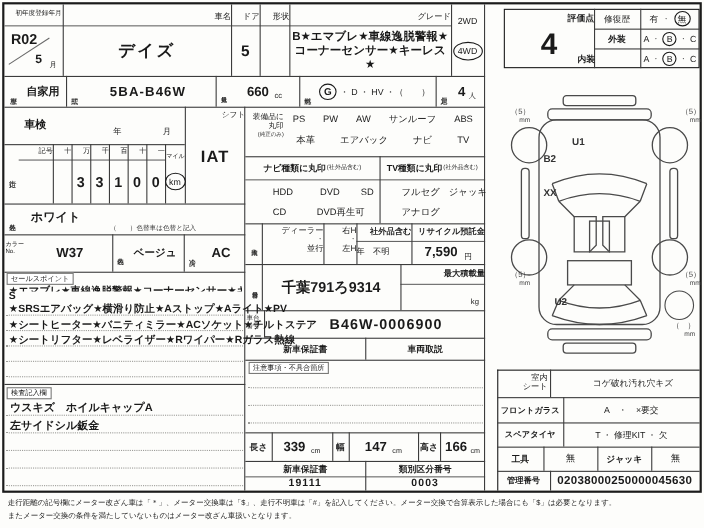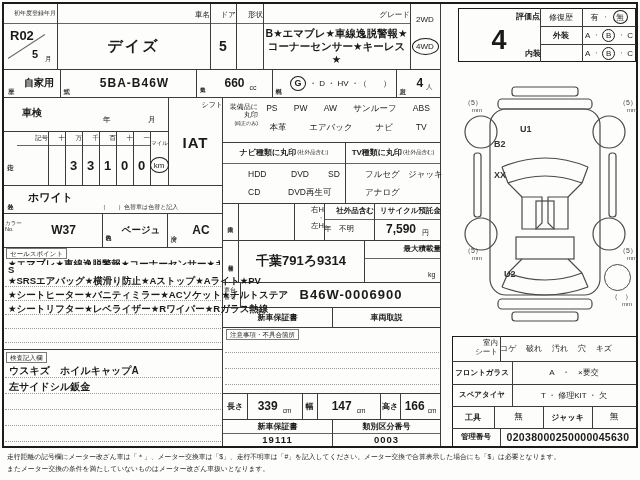--- a/index.html
+++ b/index.html
@@ -219,20 +219,25 @@
   <div class="a" style="left:248px;top:169px;font-size:8.5px">HDD</div>
   <div class="a" style="left:291px;top:169px;font-size:8.5px">DVD</div>
   <div class="a" style="left:328px;top:169px;font-size:8.5px">SD</div>
   <div class="a" style="left:248px;top:187px;font-size:8.5px">CD</div>
   <div class="a" style="left:288px;top:187px;font-size:8.5px">DVD再生可</div>
   <div class="a" style="left:365px;top:169px;font-size:8.5px">フルセグ</div>
   <div class="a" style="left:408px;top:169px;font-size:8.5px">ジャッキ</div>
   <div class="a" style="left:365px;top:187px;font-size:8.5px">アナログ</div>
 
   <div class="a vlab" style="left:223px;top:203px;width:15px;height:37px;font-size:6px">輸入車</div>
+  <div class="a lab" style="left:238px;top:206px;width:56px;font-size:7.5px">
+    <div>ディーラー</div>
+      <div style="font-size:6px">・</div>
+      <div>並行</div>
+  </div>
   <div class="a lab" style="left:294px;top:206px;width:30px;font-size:7.5px">
     <div>右H</div>
       <div style="font-size:6px">・</div>
       <div>左H</div>
   </div>
   <div class="a lab" style="left:324px;top:207px;width:50px;font-size:7.5px;font-weight:bold">社外品含む</div>
   <div class="a" style="left:324px;top:224px;width:50px;text-align:left;font-size:7.5px">
     <span>年</span>　<span>不明</span>
   </div>
   <div class="a lab" style="left:374px;top:207px;width:67px;font-size:7.5px;font-weight:bold">リサイクル預託金</div>
@@ -375,21 +380,21 @@
   <div class="vl" style="left:512px;top:361px;height:45px"></div>
   <div class="vl" style="left:494px;top:406px;height:22px"></div>
   <div class="vl" style="left:543px;top:406px;height:22px"></div>
   <div class="vl" style="left:592px;top:406px;height:22px"></div>
   <div class="vl" style="left:500px;top:428px;height:18px"></div>
 
   <div class="a lab" style="left:454px;top:339px;width:44px;font-size:7.5px;font-weight:normal">
     <div>室内</div>
       <div>シート</div>
   </div>
-  <div class="a" style="left:500px;top:343px;width:112px;display:flex;justify-content:space-between;font-size:8px">
+  <div class="a" style="left:500px;top:343px;width:112px;display:flex;justify-content:flex-end;font-size:8px">
     <span>コゲ</span>
     <span>破れ</span>
     <span>汚れ</span>
     <span>穴</span>
     <span>キズ</span>
   </div>
   <div class="a cen" style="left:452px;top:361px;width:60px;height:23px;font-size:7.5px;font-weight:bold">フロントガラス</div>
   <div class="a cen" style="left:512px;top:361px;width:124px;height:23px;font-size:8px">A　・　×要交</div>
   <div class="a cen" style="left:512px;top:384px;width:124px;height:22px;font-size:8px">T ・ 修理KIT ・ 欠</div>
   <div class="a cen" style="left:452px;top:384px;width:60px;height:22px;font-size:7.5px;font-weight:bold">スペアタイヤ</div>

